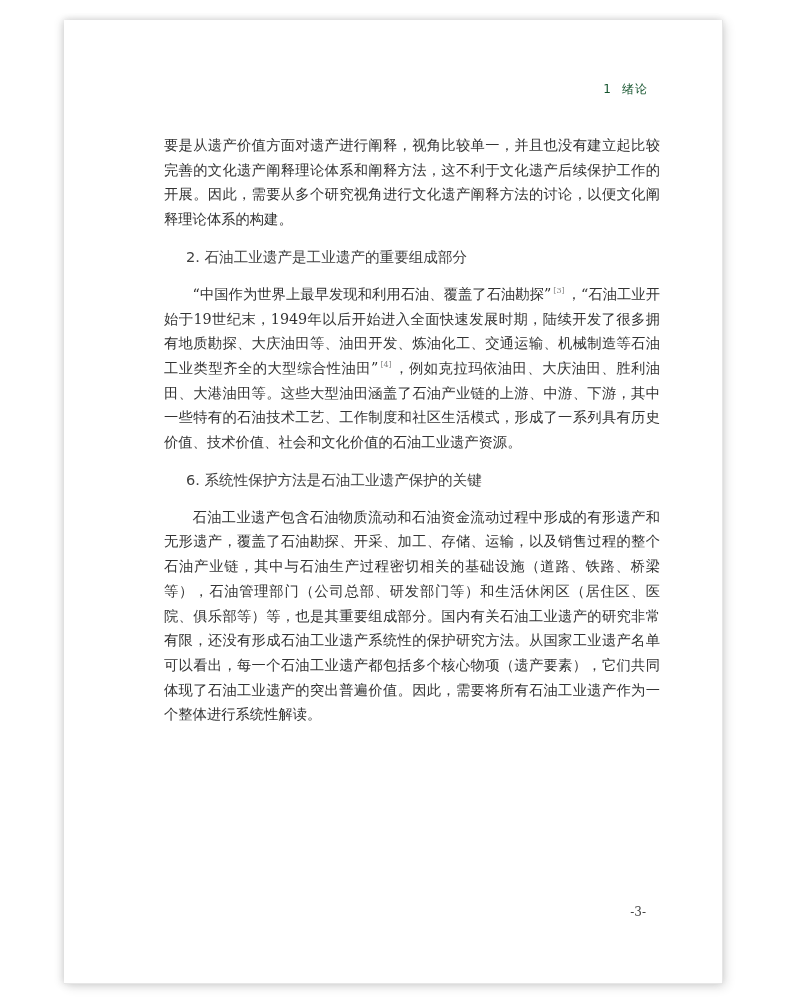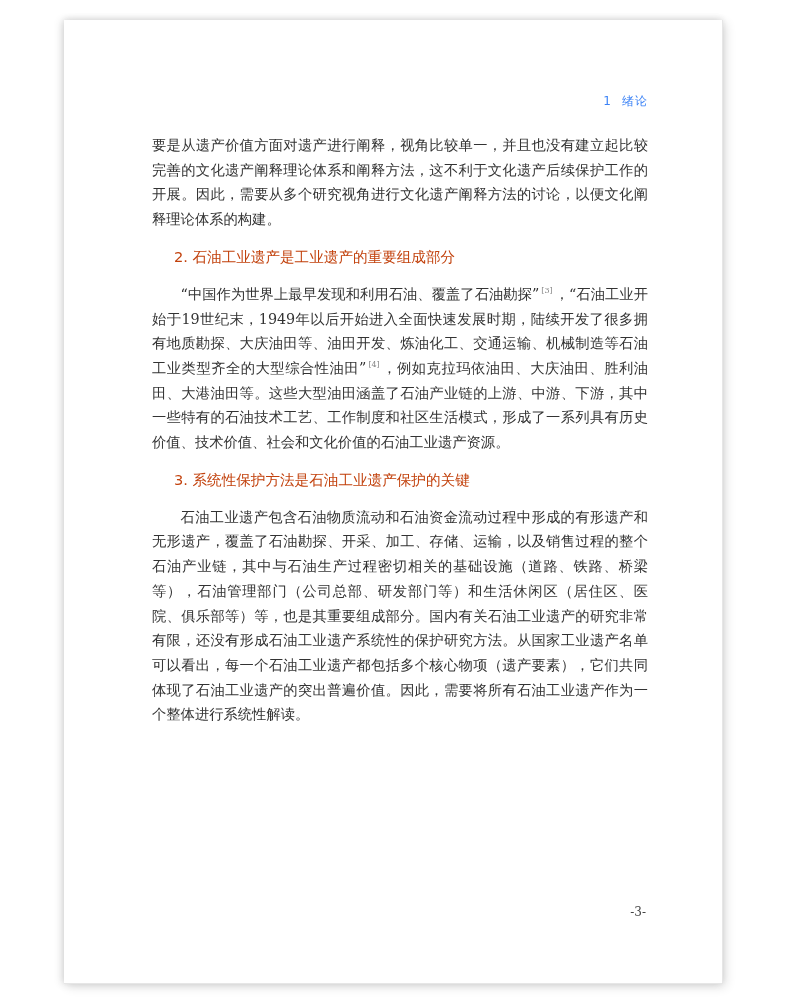--- a/index.html
+++ b/index.html
@@ -6,35 +6,35 @@
   body {
     width:790px; height:1006px; background:#ffffff; position:relative; overflow:hidden;
   }
   .page {
     position:absolute; left:64px; top:20px; width:658px; height:963px;
     background:#ffffff;
     box-shadow: -3px 0 8px rgba(0,0,0,0.10), 3px 3px 10px rgba(0,0,0,0.12), 0 -2px 6px rgba(0,0,0,0.06);
     border-right:1px solid #e6e6e6; border-bottom:1px solid #e6e6e6;
   }
   .running-head {
-    position:absolute; top:73px; right:74px;
-    font-family:"DejaVu Sans", sans-serif; font-size:12px; color:#3b82f6;
+    position:absolute; top:61px; right:74px;
+    font-family:"DejaVu Sans", sans-serif; font-size:12px; color:#14532d;
     letter-spacing:1px;
   }
   .running-head .num { margin-right:10px; }
   .content {
-    position:absolute; left:88px; top:113px; width:496px;
+    position:absolute; left:100px; top:113px; width:496px;
     font-family:"DejaVu Serif", serif; font-size:14.3px; color:#333;
     line-height:24.7px; text-align:justify;
   }
   .content p { margin:0; text-indent:2em; }
   .content p.cont { text-indent:0; }
   .content h3 {
     margin:0; font-family:"DejaVu Sans", sans-serif; font-weight:normal;
-    font-size:14.6px; color:#c2410c; padding-left:1.5em;
+    font-size:14.6px; color:#404040; padding-left:1.5em;
     height:50px; line-height:50px;
   }
   sup { font-size:8px; color:#888; vertical-align:6px; line-height:0; margin:0 2px; }
   .folio {
     position:absolute; top:885px; right:76px;
     font-family:"DejaVu Serif", serif; font-size:12px; color:#444;
   }
 </style>
 </head>
 <body>
@@ -45,19 +45,19 @@
   </div>
 
   <div class="content">
     <p class="cont">要是从遗产价值方面对遗产进行阐释，视角比较单一，并且也没有建立起比较完善的文化遗产阐释理论体系和阐释方法，这不利于文化遗产后续保护工作的开展。因此，需要从多个研究视角进行文化遗产阐释方法的讨论，以便文化阐释理论体系的构建。</p>
 
     <h3>2. 石油工业遗产是工业遗产的重要组成部分</h3>
 
     <p><span>“中国作为世界上最早发现和利用石油、覆盖了石油勘探”</span><sup>[3]</sup><span>，“石油工业开始于19世纪末，1949年以后开始进入全面快速发展时期，陆续开发了很多拥有地质勘探、大庆油田等、油田开发、炼油化工、交通运输、机械制造等石油工业类型齐全的大型综合性油田”</span><sup>[4]</sup><span>，例如克拉玛依油田、大庆油田、胜利油田、大港油田等。这些大型油田涵盖了石油产业链的上游、中游、下游，其中一些特有的石油技术工艺、工作制度和社区生活模式，形成了一系列具有历史价值、技术价值、社会和文化价值的石油工业遗产资源。</span></p>
 
 
-    <h3>3. 系统性保护方法是石油工业遗产保护的关键</h3>
+    <h3>6. 系统性保护方法是石油工业遗产保护的关键</h3>
 
     <p>石油工业遗产包含石油物质流动和石油资金流动过程中形成的有形遗产和无形遗产，覆盖了石油勘探、开采、加工、存储、运输，以及销售过程的整个石油产业链，其中与石油生产过程密切相关的基础设施（道路、铁路、桥梁等），石油管理部门（公司总部、研发部门等）和生活休闲区（居住区、医院、俱乐部等）等，也是其重要组成部分。国内有关石油工业遗产的研究非常有限，还没有形成石油工业遗产系统性的保护研究方法。从国家工业遗产名单可以看出，每一个石油工业遗产都包括多个核心物项（遗产要素），它们共同体现了石油工业遗产的突出普遍价值。因此，需要将所有石油工业遗产作为一个整体进行系统性解读。</p>
   </div>
 
   <div class="folio">-3-</div>
 </div>
 
 </body></html>

